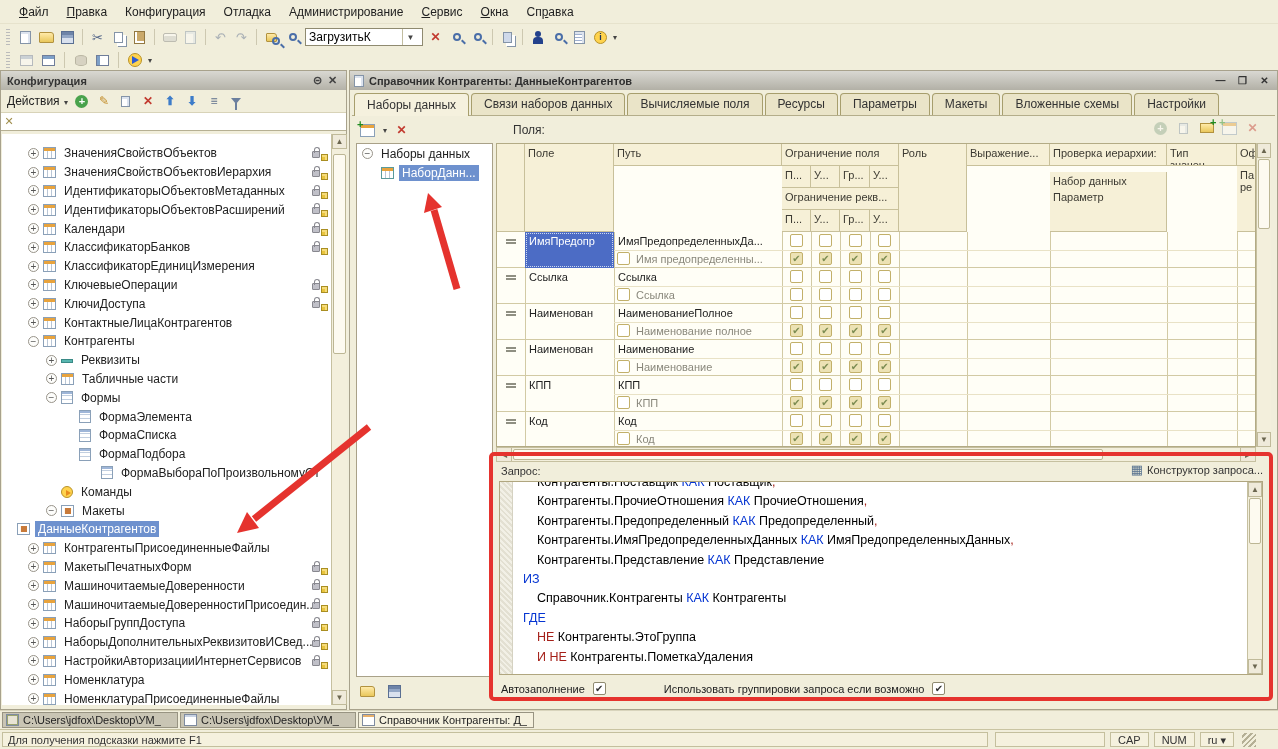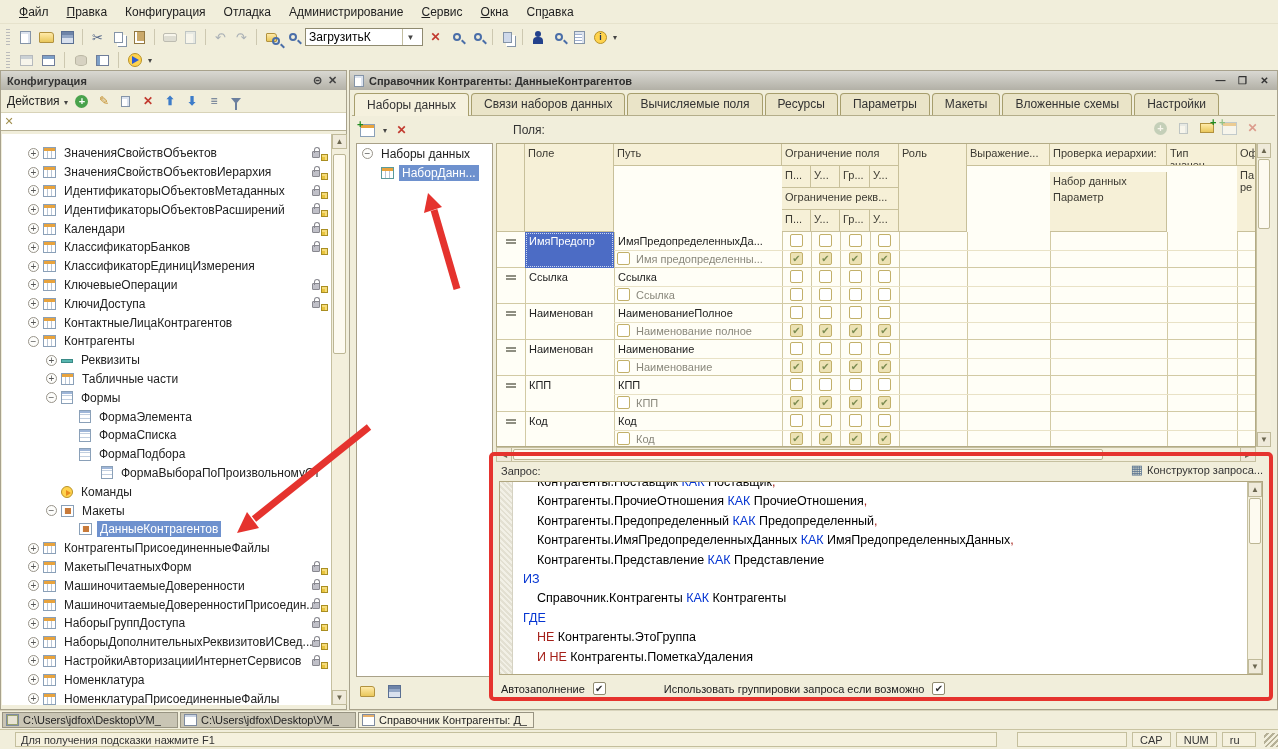--- a/index.html
+++ b/index.html
@@ -133,21 +133,21 @@
   .gap56{width:42px}
   
   #taskbar{position:absolute;left:0;top:710px;width:1278px;height:19px;background:var(--beige);display:flex;gap:2px;padding:1px 2px;border-top:1px solid #d8d4bc}
   .ttab{width:176px;height:16px;background:#c9c5b4;border:1px solid #989482;display:flex;align-items:center;gap:4px;padding:0 3px;font-size:11px;overflow:hidden;white-space:nowrap}
   .ttab.act{background:#f5f1de}
   .ticon{width:13px;height:12px;flex:none;border:1px solid #7e8ba0;background:#fff;box-shadow:inset 0 2px 0 #c8d2e2}
   .ticon.t0{background:#e8e4d4;box-shadow:inset 0 0 0 1px #9aa46e}
   .ticon.t2{background:#fff;box-shadow:inset 0 2px 0 #e8b06a}
   .tlabel{overflow:hidden;text-overflow:clip}
   #statusbar{position:absolute;left:0;top:729px;width:1278px;height:20px;background:var(--beige);border-top:1px solid #c9c4a2;display:flex;align-items:center;font-size:11px;color:#333}
-  .st-hint{margin:15px;height:15px;width:986px;border:1px solid #c4bf9d;padding:0 5px;line-height:14px;background:var(--beige2)}
+  .st-hint{margin:2px;height:15px;width:986px;border:1px solid #c4bf9d;padding:0 5px;line-height:14px;background:var(--beige2)}
   .st-box{height:15px;border:1px solid #c4bf9d;margin-left:5px;padding:0 7px;line-height:14px;background:var(--beige2)}
   .st-fill{width:110px}
   .st-grip{margin-left:8px;width:14px;height:14px;background:repeating-linear-gradient(135deg,transparent 0 2px,#b5b096 2px 4px)}
   
   #annot{position:absolute;left:0;top:0;width:1278px;height:749px;pointer-events:none;z-index:60}
 </style>
 </head>
 <body>
 
 <div id="menubar">
@@ -404,21 +404,21 @@
       <div class="trow" style="padding-left: 44px;">
         <span class="exp hid">+</span>
         <span class="tic ic-cmd"></span>
         <span class="tlb">Команды</span>
       </div>
       <div class="trow" style="padding-left: 44px;">
         <span class="exp">−</span>
         <span class="tic ic-layout"></span>
         <span class="tlb">Макеты</span>
       </div>
-      <div class="trow" style="padding-left: 62px;">
+      <div class="trow" style="">
         <span class="exp hid">+</span>
         <span class="tic ic-layout"></span>
         <span class="tlb sel">ДанныеКонтрагентов</span>
       </div>
       <div class="trow" style="padding-left: 26px;">
         <span class="exp">+</span>
         <span class="tic ic-table"></span>
         <span class="tlb">КонтрагентыПрисоединенныеФайлы</span>
       </div>
       <div class="trow" style="padding-left: 26px;">

